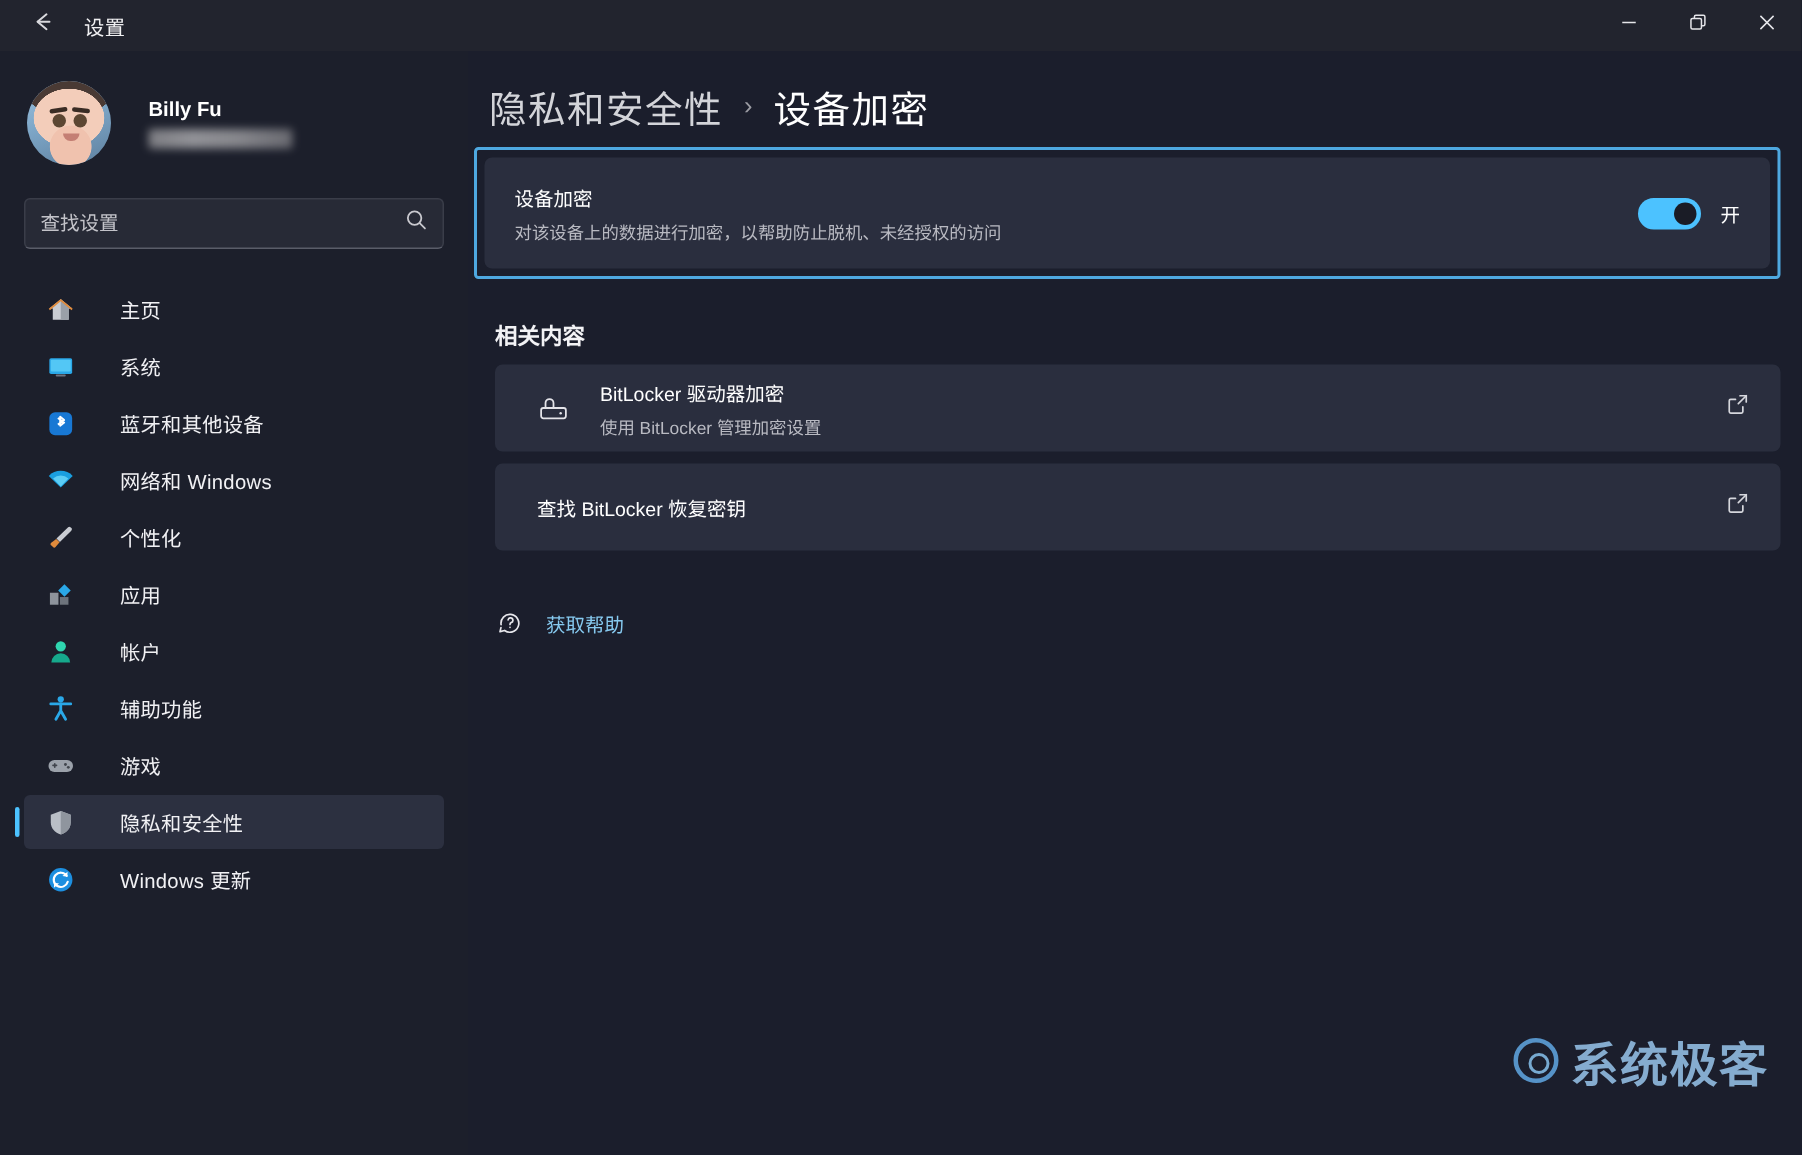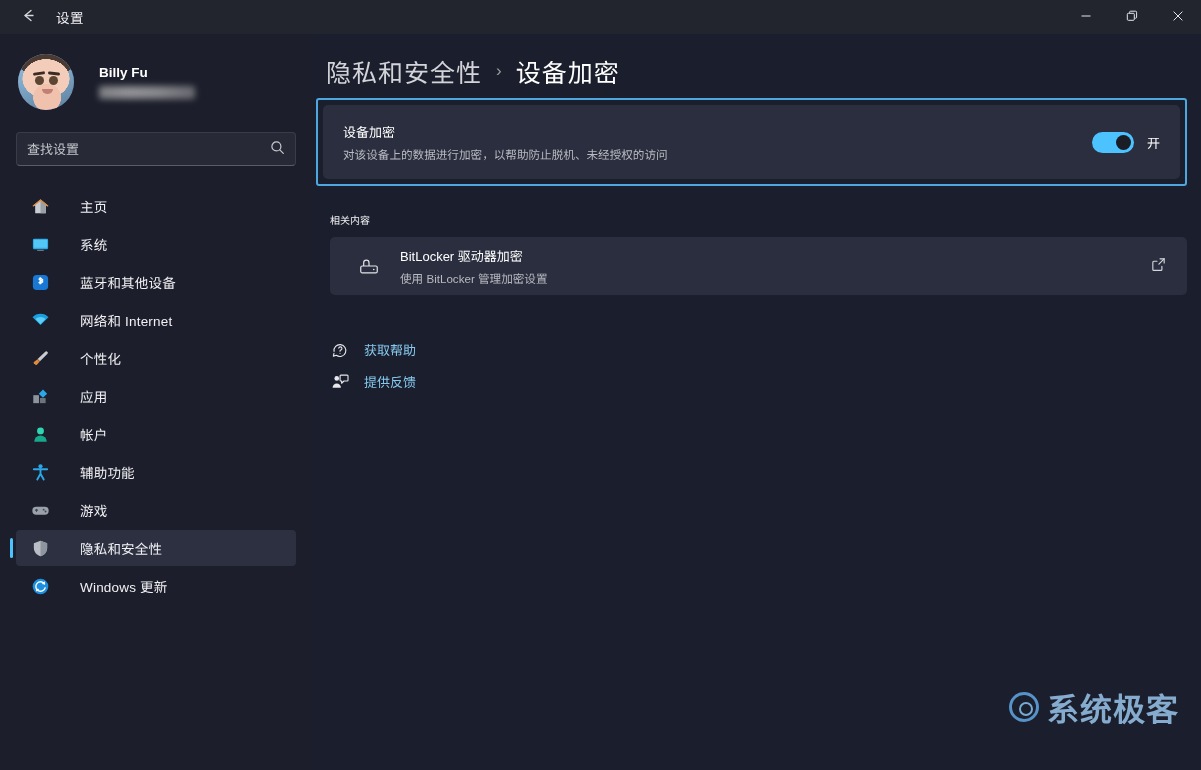--- a/index.html
+++ b/index.html
@@ -84,21 +84,21 @@
   .search-wrap { padding: 22px 16px 0 16px; position: relative; }
   .search-box {
     width: 280px; height: 34px; border-radius: 4px;
     background: #272a36; border: 1px solid #3a3d49;
     border-bottom: 1px solid #5a5d69;
     display: flex; align-items: center; padding: 0 10px;
   }
   .search-box input {
     flex: 1; background: transparent; border: none; outline: none;
     color: #86efac; font-size: 13px;
-    font-family: Liberation Sans, sans-serif;
+    font-family: Liberation Mono, monospace;
   }
   .search-box input::placeholder { color: #c3c3c9; }
   .search-icon svg { stroke: #c9c9cf; }
 
   .nav { margin-top: 22px; }
   .nav-item {
     position: relative; display: flex; align-items: center; gap: 30px;
     height: 36px; margin: 2px 16px; padding-left: 14px;
     border-radius: 4px; cursor: pointer;
   }
@@ -149,31 +149,31 @@
     width: 42px; height: 21px; border-radius: 11px; background: #4cc2ff;
     position: relative; cursor: pointer;
   }
   .toggle .knob {
     position: absolute; right: 3px; top: 3px;
     width: 15px; height: 15px; border-radius: 50%; background: #1a1c26;
   }
   .toggle-state { font-size: 13px; color: #ffffff; }
 
   .section-title {
-    margin: 26px 0 10px 18px; font-size: 10px; color: #f2f2f5;
+    margin: 26px 0 10px 18px; font-size: 15px; color: #f2f2f5; font-weight: bold;
   }
   .card.link-card {
     margin: 0 14px 8px 18px; height: 58px; cursor: pointer; padding-left: 28px;
   }
   .card-ico { width: 26px; margin-right: 16px; display: flex; align-items: center; }
   .card-ico svg { stroke: #e4e4e9; }
   .ext-ico svg { stroke: #d6d7dd; }
 
   .link-row {
-    display: flex; align-items: flex-end; gap: 14px;
+    display: flex; align-items: center; gap: 14px;
     margin: 0 0 0 18px; height: 32px; cursor: pointer; font-family: Liberation Serif, serif;
   }
   .link-row .lr-ico { width: 20px; display: flex; align-items: center; justify-content: center; }
   .link-row .lr-ico svg { stroke: #e7e7ec; }
   .link-row .lr-text { font-size: 13px; color: #86c9ef; }
   .links-block { margin-top: 32px; }
 
   
   .watermark {
     position: absolute; right: 22px; bottom: 40px;
@@ -298,21 +298,21 @@
         <span class="nav-label">蓝牙和其他设备</span>
       </div>
 
       <div class="nav-item">
         <span class="nav-ico">
           <svg width="19" height="19" viewBox="0 0 20 20">
             <path d="M10 14.8 L1.6 6.6 a11.6 11.6 0 0 1 16.8 0 Z" fill="#1a9fe0"></path>
             <path d="M10 14 L4.6 8.4 a8 8 0 0 1 10.8 0 Z" fill="#5ccdf5"></path>
           </svg>
         </span>
-        <span class="nav-label">网络和 Internet</span>
+        <span class="nav-label">网络和 Windows</span>
       </div>
 
       <div class="nav-item">
         <span class="nav-ico">
           <svg width="19" height="19" viewBox="0 0 20 20">
             <path d="M16.8 2.6 a1.6 1.6 0 0 1 .6 2.4 L9.4 13 L7 10.6 L15 2.8 a1.5 1.5 0 0 1 1.8-.2 Z" fill="#c9ccd2"></path>
             <path d="M6.8 10.8 L9.2 13.2 L6.2 16.6 a1 1 0 0 1-1.2.2 L3 15 a1 1 0 0 1 .1-1.3 Z" fill="#e08b3c"></path>
           </svg>
         </span>
         <span class="nav-label">个性化</span>
@@ -429,42 +429,44 @@
       </div>
       <div class="ext-ico">
         <svg width="17" height="17" viewBox="0 0 18 18" fill="none" stroke-width="1.2">
           <path d="M10.6 3 H15 V7.4" stroke-linecap="round"></path>
           <path d="M15 3 L9.4 8.6" stroke-linecap="round"></path>
           <path d="M12.6 10.8 V14.2 a1 1 0 0 1-1 1 H4 a1 1 0 0 1-1-1 V6.6 a1 1 0 0 1 1-1 H7.4" stroke-linecap="round" stroke-linejoin="round"></path>
         </svg>
       </div>
     </div>
 
+    <div class="card link-card">
+      <div class="card-text">
+        <div class="card-title">查找 BitLocker 恢复密钥</div>
+      </div>
+      <div class="ext-ico">
+        <svg width="17" height="17" viewBox="0 0 18 18" fill="none" stroke-width="1.2">
+          <path d="M10.6 3 H15 V7.4" stroke-linecap="round"></path>
+          <path d="M15 3 L9.4 8.6" stroke-linecap="round"></path>
+          <path d="M12.6 10.8 V14.2 a1 1 0 0 1-1 1 H4 a1 1 0 0 1-1-1 V6.6 a1 1 0 0 1 1-1 H7.4" stroke-linecap="round" stroke-linejoin="round"></path>
+        </svg>
+      </div>
+    </div>
 
     <div class="links-block">
       <div class="link-row">
         <span class="lr-ico">
           <svg width="18" height="18" viewBox="0 0 20 20" fill="none" stroke-width="1.25">
             <path d="M3.4 11.6 a6.6 6.6 0 1 1 2.6 4.3 L2.6 16.8 L3.3 13.8" stroke-linecap="round" stroke-linejoin="round"></path>
             <path d="M8.6 8 a1.8 1.8 0 1 1 2.2 2.1 c-.6.2-.8.7-.8 1.3" stroke-linecap="round"></path>
             <circle cx="10" cy="13.6" r=".62" fill="#e7e7ec" stroke="none"></circle>
           </svg>
         </span>
         <span class="lr-text">获取帮助</span>
       </div>
-      <div class="link-row">
-        <span class="lr-ico">
-          <svg width="18" height="18" viewBox="0 0 20 20" fill="none" stroke-width="1.25">
-            <circle cx="6.4" cy="6" r="2.6" fill="#e7e7ec" stroke="none"></circle>
-            <path d="M1.8 16.4 a4.6 4.6 0 0 1 9.2 0 Z" fill="#e7e7ec" stroke="none"></path>
-            <path d="M11 2.4 H18 a.9 .9 0 0 1 .9 .9 V8 a.9 .9 0 0 1-.9 .9 H14.4 L11.8 11.4 V8.9 H11 a.9 .9 0 0 1-.9-.9 V3.3 a.9 .9 0 0 1 .9-.9 Z" stroke-linejoin="round"></path>
-          </svg>
-        </span>
-        <span class="lr-text">提供反馈</span>
-      </div>
     </div>
 
   </div>
 
   <div class="watermark">
     <div class="wm-logo"></div>
     <div class="wm-text">系统极客</div>
   </div>
 
 </div>

